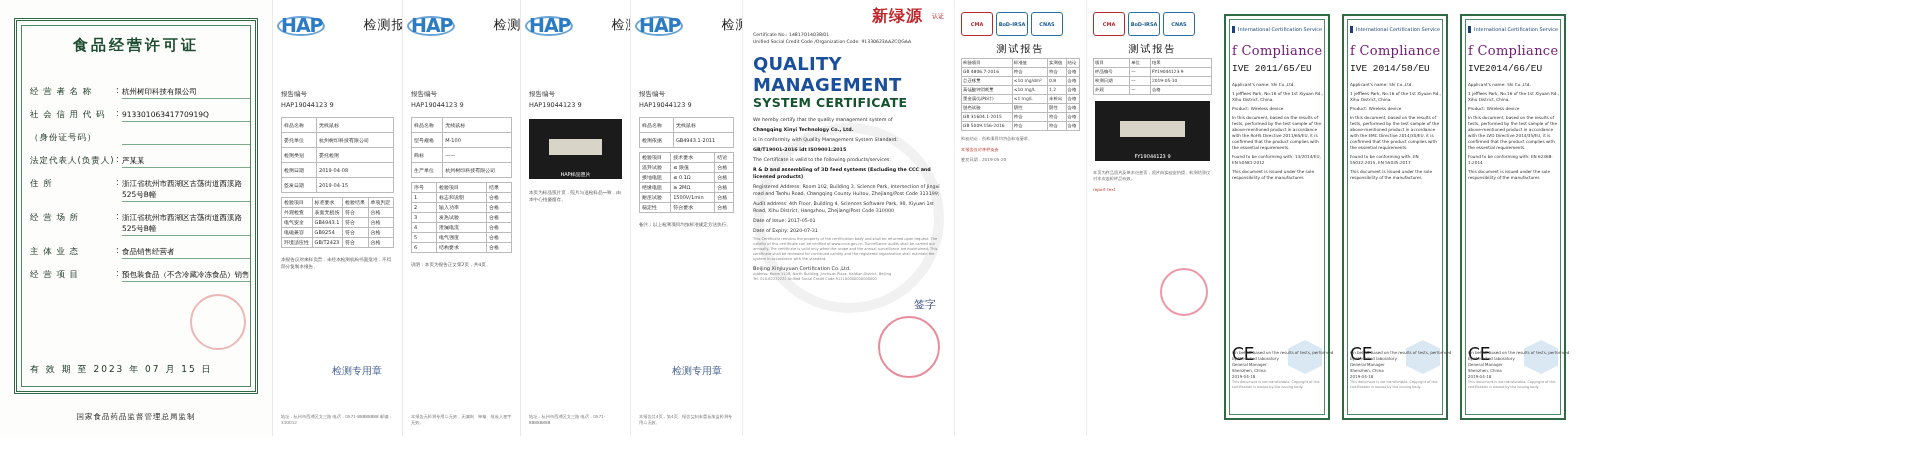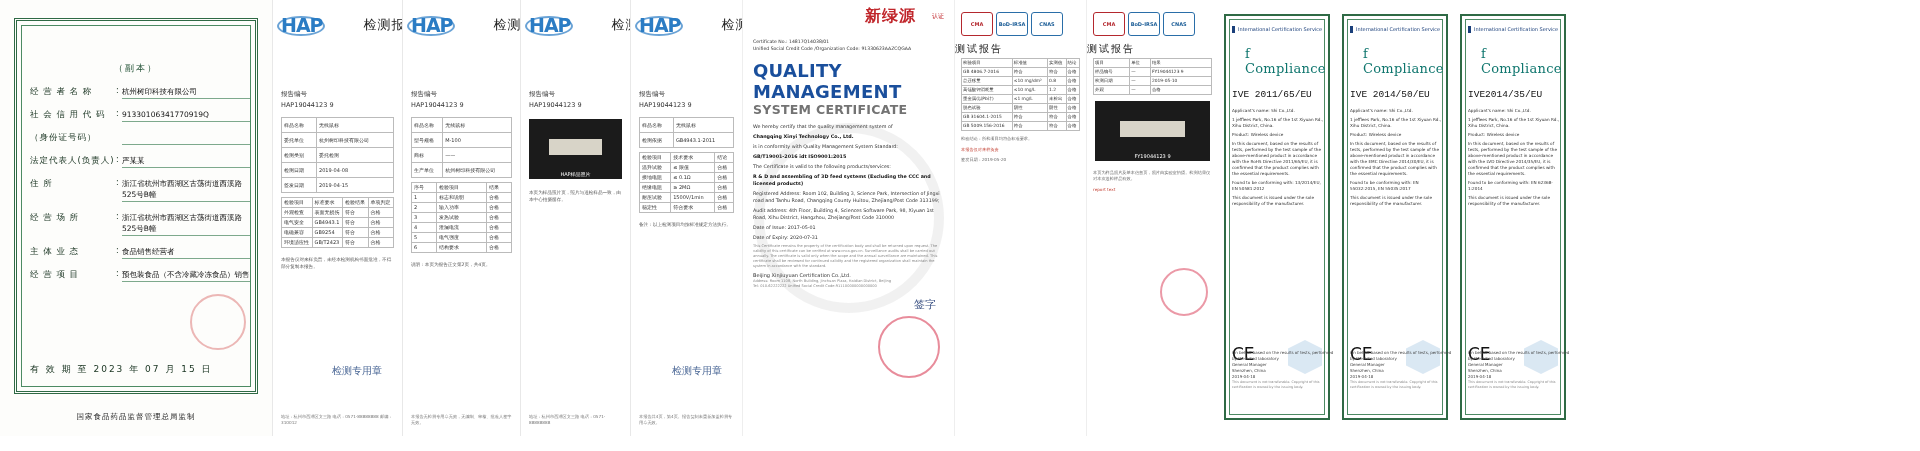--- a/index.html
+++ b/index.html
@@ -41,68 +41,68 @@
   .d2{width:130px;}
   .d3{width:118px;}
   .d4{width:110px;}
   .d5{width:112px;}
   .photo{margin:6px 8px;height:60px;background:#1b1b1b;position:relative;}
   .photo:after{content:"";position:absolute;left:22%;top:34%;width:56%;height:26%;background:#d8d4c8;}
   .photo .cap{position:absolute;left:0;right:0;bottom:2px;text-align:center;color:#fff;font-size:5px;font-family:"DejaVu Sans",sans-serif;}
 
   
   .qms{width:212px;background:#fff;border-left:1px solid #eee;padding:6px 10px;}
-  .qms .brandrow{display:flex;align-items:center;justify-content:flex-end;gap:16px;margin-bottom:11px;}
+  .qms .brandrow{display:flex;align-items:center;justify-content:flex-end;gap:9px;margin-bottom:4px;}
   .qms .brand{font-family:"DejaVu Sans",sans-serif;font-size:16px;color:#c0262b;font-weight:bold;letter-spacing:1px;}
   .qms .brandsub{font-family:"DejaVu Sans",sans-serif;font-size:6px;color:#c0262b;}
   .qms .line{font-family:"DejaVu Sans",sans-serif;font-size:4.6px;color:#333;line-height:7px;}
   .qms h1{font-family:"DejaVu Sans",sans-serif;font-size:18px;color:#1a4f9c;margin:8px 0 0 0;font-weight:bold;letter-spacing:.3px;}
-  .qms h2{font-family:"DejaVu Sans",sans-serif;font-size:12.5px;color:#737373;margin:0 0 6px 0;font-weight:bold;letter-spacing:.3px;}
+  .qms h2{font-family:"DejaVu Sans",sans-serif;font-size:12.5px;color:#14532d;margin:0 0 6px 0;font-weight:bold;letter-spacing:.3px;}
   .qms p{font-family:"DejaVu Sans",sans-serif;font-size:4.8px;color:#333;line-height:7px;margin:3px 0;}
   .qms .bold{font-weight:bold;color:#111;}
   .qms .stamp{position:absolute;right:14px;bottom:58px;width:58px;height:58px;border:2px solid #c02;border-radius:50%;opacity:.45;}
   .qms .sig{position:absolute;right:18px;bottom:124px;font-family:"DejaVu Serif",serif;font-size:11px;color:#15306b;opacity:.85;}
   .qms .foot{font-family:"DejaVu Sans",sans-serif;font-size:5px;color:#333;line-height:7px;}
   .qms .tiny{font-family:"DejaVu Sans",sans-serif;font-size:3.6px;color:#888;line-height:5px;}
   .wmk{position:absolute;left:50%;top:50%;transform:translate(-50%,-50%);width:170px;height:170px;border-radius:50%;border:10px solid rgba(120,120,120,.10);}
 
   
   .cma{width:132px;background:#fff;border-left:1px solid #eee;}
   .cma .badges{display:flex;gap:3px;align-items:center;padding:12px 6px 2px 6px;}
   .cma .bg{width:30px;height:22px;border:1px solid #2a6ea8;border-radius:3px;font-family:"DejaVu Sans",sans-serif;font-size:5px;color:#1a5c96;display:flex;align-items:center;justify-content:center;font-weight:bold;}
   .cma .bg.red{border-color:#b4282e;color:#b4282e;}
-  .cma .rtitle{font-family:"DejaVu Sans",sans-serif;font-size:10px;color:#111;letter-spacing:2px;margin:4px 0 2px;}
+  .cma .rtitle{text-align:center;font-family:"DejaVu Sans",sans-serif;font-size:10px;color:#111;letter-spacing:2px;margin:4px 0 2px;}
   .cma table{width:calc(100% - 12px);margin:2px 6px;border-collapse:collapse;}
   .cma td{border:1px solid #bbb;font-family:"DejaVu Sans",sans-serif;font-size:4.4px;color:#333;padding:1px;line-height:6px;}
   .cma .note{padding:3px 6px;font-family:"DejaVu Sans",sans-serif;font-size:4.2px;color:#666;line-height:6px;}
   .cma .redline{color:#c0392b;font-size:4.2px;padding:2px 6px;font-family:"DejaVu Sans",sans-serif;}
   .cma .stamp{position:absolute;right:10px;bottom:120px;width:44px;height:44px;border:2px solid #c02;border-radius:50%;opacity:.4;}
 
   
   .ce{width:118px;background:#fff;}
   .ce .frame{position:absolute;left:6px;top:14px;right:6px;bottom:16px;border:2px solid #2f6a45;}
   .ce .frame:before{content:"";position:absolute;left:3px;top:3px;right:3px;bottom:3px;border:1px solid #4c8a63;}
   .ce .inner{position:absolute;left:14px;top:26px;right:12px;bottom:26px;}
   .ce .org{font-family:"DejaVu Sans",sans-serif;font-size:5px;color:#1a3f7a;border-left:3px solid #1a3f7a;padding-left:3px;line-height:7px;margin-bottom:10px;}
-  .ce h3{font-family:"DejaVu Serif",serif;font-size:13px;color:#0f766e;margin:13px;font-weight:normal;letter-spacing:.3px;}
+  .ce h3{font-family:"DejaVu Serif",serif;font-size:13px;color:#701a75;margin:0;font-weight:normal;letter-spacing:.3px;}
   .ce h4{font-family:Liberation Mono, monospace;font-size:9.5px;color:#111;margin:5px 0 8px 0;font-weight:normal;}
   .ce p{font-family:"DejaVu Sans",sans-serif;font-size:4.2px;color:#333;line-height:6px;margin:3px 0;}
   .ce .mark{position:absolute;left:14px;bottom:72px;font-family:"DejaVu Sans",sans-serif;font-size:17px;color:#111;}
   .ce .hex{position:absolute;right:14px;bottom:62px;width:34px;height:34px;background:#bcd6ea;clip-path:polygon(50% 0,100% 25%,100% 75%,50% 100%,0 75%,0 25%);opacity:.55;}
   .ce .sigline{position:absolute;left:14px;bottom:46px;font-family:"DejaVu Sans",sans-serif;font-size:4px;color:#444;line-height:6px;}
   .ce .tiny{font-family:"DejaVu Sans",sans-serif;font-size:3.4px;color:#888;line-height:5px;}
 </style>
 </head>
 <body>
 
 <div class="strip">
 
   <div class="doc d1">
     <div class="frame"></div>
-    <div class="subtitle">（副本）</div>
+    <div class="title">食品经营许可证</div>
     <div class="rows">
       <div class="row">
         <div class="lbl">经 营 者 名 称</div>
         <div class="sep">:</div>
         <div class="val">杭州树印科技有限公司</div>
       </div>
       <div class="row">
         <div class="lbl">社 会 信 用 代 码</div>
         <div class="sep">:</div>
         <div class="val">91330106341770919Q</div>
@@ -573,21 +573,21 @@
       <div class="tiny">This document is not transferable. Copyright of this certification is owned by the issuing body.</div>
     </div>
   </div>
 
   <div class="doc ce">
     <div class="frame"></div>
     <div class="inner">
       <div class="org">International
 Certification Service</div>
       <h3>f Compliance</h3>
-      <h4>IVE2014/35/EU</h4>
+      <h4>IVE2014/66/EU</h4>
       <p>
         <span>Applicant's name:</span>
         <span>Shi Co.,Ltd.</span>
       </p>
       <p>1 jefflees Park, No.16 of the 1st Xiyuan Rd., Xihu District, China.</p>
       <p>
         <span>Product:</span>
         <span>Wireless device</span>
       </p>
       <p>In this document, based on the results of tests, performed by the test sample of the above-mentioned product in accordance with the LVD Directive 2014/35/EU, it is confirmed that the product complies with the essential requirements.</p>

